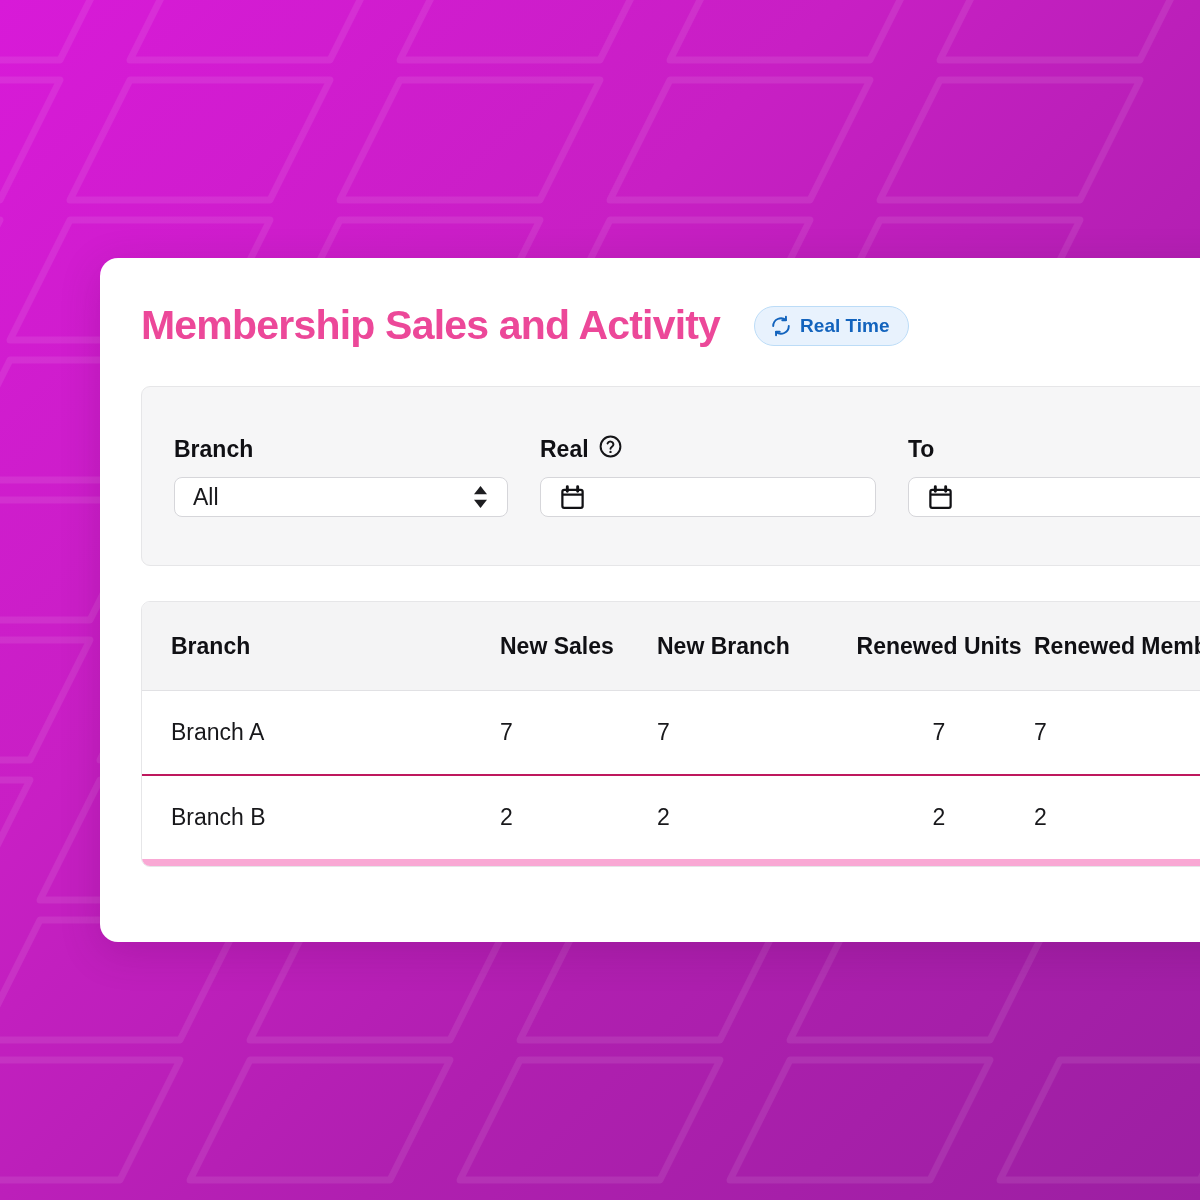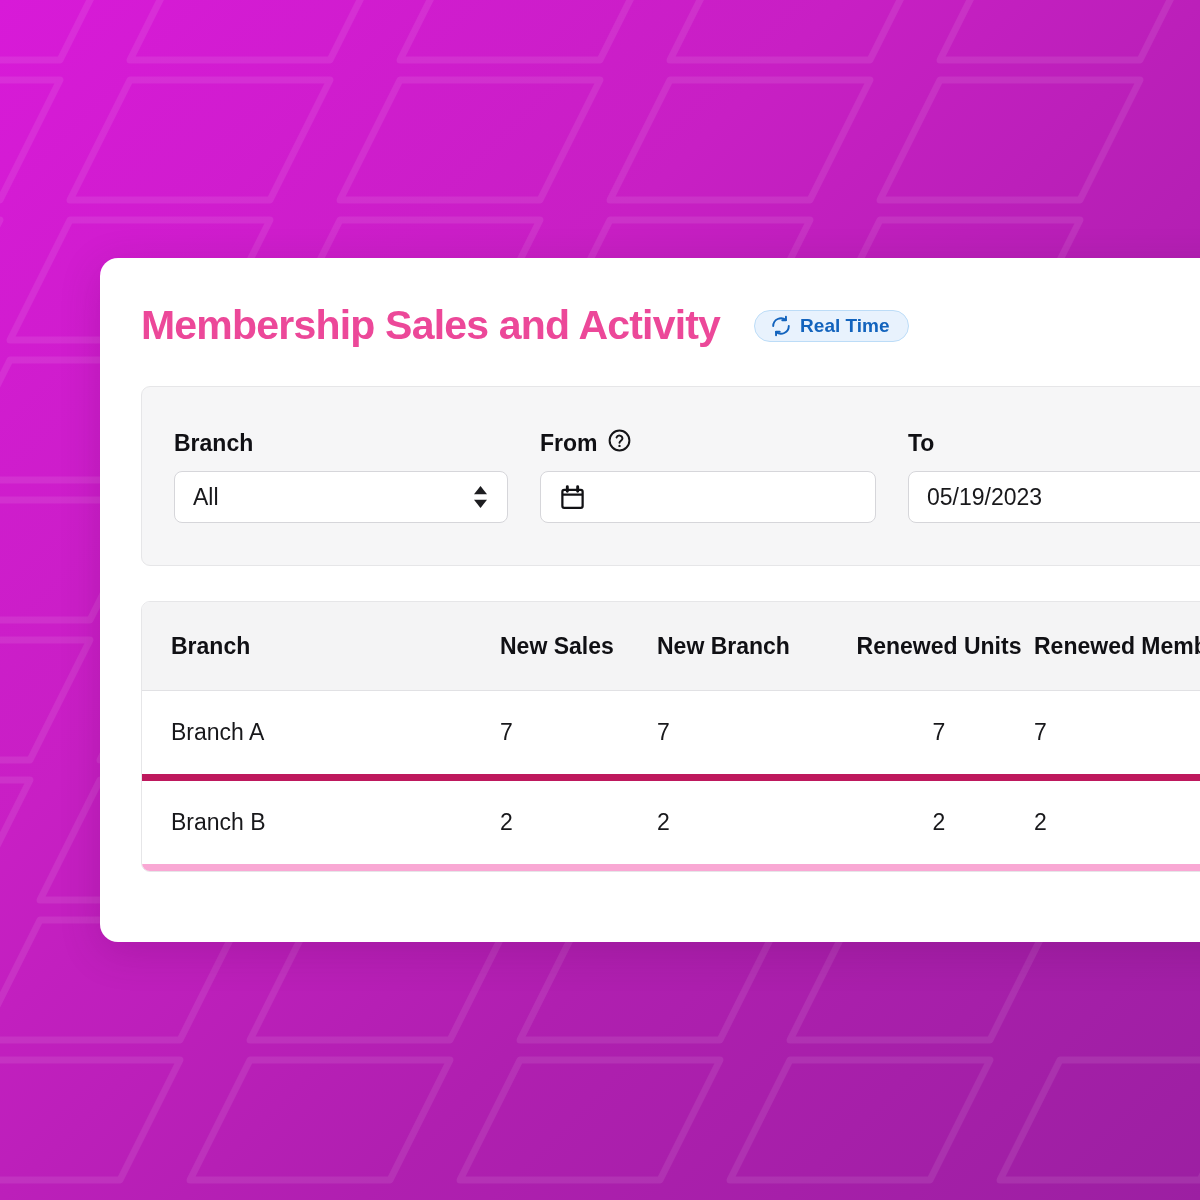--- a/index.html
+++ b/index.html
@@ -54,21 +54,21 @@
     letter-spacing: -0.8px;
     color: #ec4899;
     white-space: nowrap;
     line-height: 1.1;
   }
 
   .realtime-badge {
     display: inline-flex;
     align-items: center;
     gap: 8px;
-    height: 32px;
+    height: 40px;
     padding: 0 18px 0 15px;
     border-radius: 20px;
     background: #e8f2fd;
     border: 1px solid #bcdcf7;
     color: #1263bd;
     font-size: 19px;
     font-weight: bold;
     white-space: nowrap;
   }
 
@@ -99,21 +99,21 @@
     font-weight: bold;
     color: #101014;
     margin-bottom: 14px;
     height: 28px;
   }
 
   .help-icon { display: block; }
 
   .control {
     position: relative;
-    height: 52px;
+    height: 40px;
     background: #ffffff;
     border: 1px solid #d6d6da;
     border-radius: 8px;
     display: flex;
     align-items: center;
     padding: 0 18px;
     font-size: 23px;
     color: #18181b;
     justify-content: space-between;
   }
@@ -144,21 +144,21 @@
     vertical-align: top;
     line-height: 1.22;
     border-bottom: 1px solid #e1e1e4;
   }
 
   td {
     text-align: left;
     font-size: 23px;
     color: #18181b;
     padding: 28px 0 28px 0;
-    border-bottom: 7px solid #be185d;
+    border-bottom: 2px solid #be185d;
     white-space: nowrap;
   }
 
   tbody tr:last-child td { border-bottom: 7px solid #f9a8d4; }
 
   .col-branch  { width: 358px; padding-left: 29px !important; }
   .col-1 { width: 157px; }
   .col-2 { width: 187px; }
   .col-3 { width: 190px; text-align: center; }
   .col-4 { width: 268px; }
@@ -265,21 +265,21 @@
           <svg width="17" height="26" viewBox="0 0 17 26">
             <polygon points="8.5,2 15,10.2 2,10.2" fill="#1d1d20"></polygon>
             <polygon points="8.5,24 15,15.8 2,15.8" fill="#1d1d20"></polygon>
           </svg>
         </span>
       </div>
     </div>
 
     <div class="field date">
       <div class="field-label">
-        <span>From</span>
+        <span>Real</span>
         <span class="help-icon">
           <svg width="25" height="25" viewBox="0 0 24 24" fill="none" stroke="#151518" stroke-width="1.9">
             <circle cx="12" cy="12" r="9.5"></circle>
             <path d="M9.2 9.1a2.9 2.9 0 0 1 5.6 1c0 1.9-2.8 2.4-2.8 4.1" stroke-linecap="round"></path>
             <circle cx="12" cy="17.2" r="1.15" fill="#151518" stroke="none"></circle>
           </svg>
         </span>
       </div>
       <div class="control">
         <span class="adorn">
@@ -290,21 +290,20 @@
           </svg>
         </span>
       </div>
     </div>
 
     <div class="field date">
       <div class="field-label">
         <span>To</span>
       </div>
       <div class="control">
-        <span class="value" title="mm/dd/yyyy">05/19/2023</span>
         <span class="adorn">
           <svg width="27" height="27" viewBox="0 0 24 24" fill="none" stroke="#111114" stroke-width="2">
             <rect x="3" y="5.2" width="18" height="16" rx="1.6"></rect>
             <path d="M7.4 2.4v4.1M16.6 2.4v4.1" stroke-linecap="round" stroke-width="2.6"></path>
             <path d="M3 9.4h18"></path>
           </svg>
         </span>
       </div>
     </div>
   </div>

